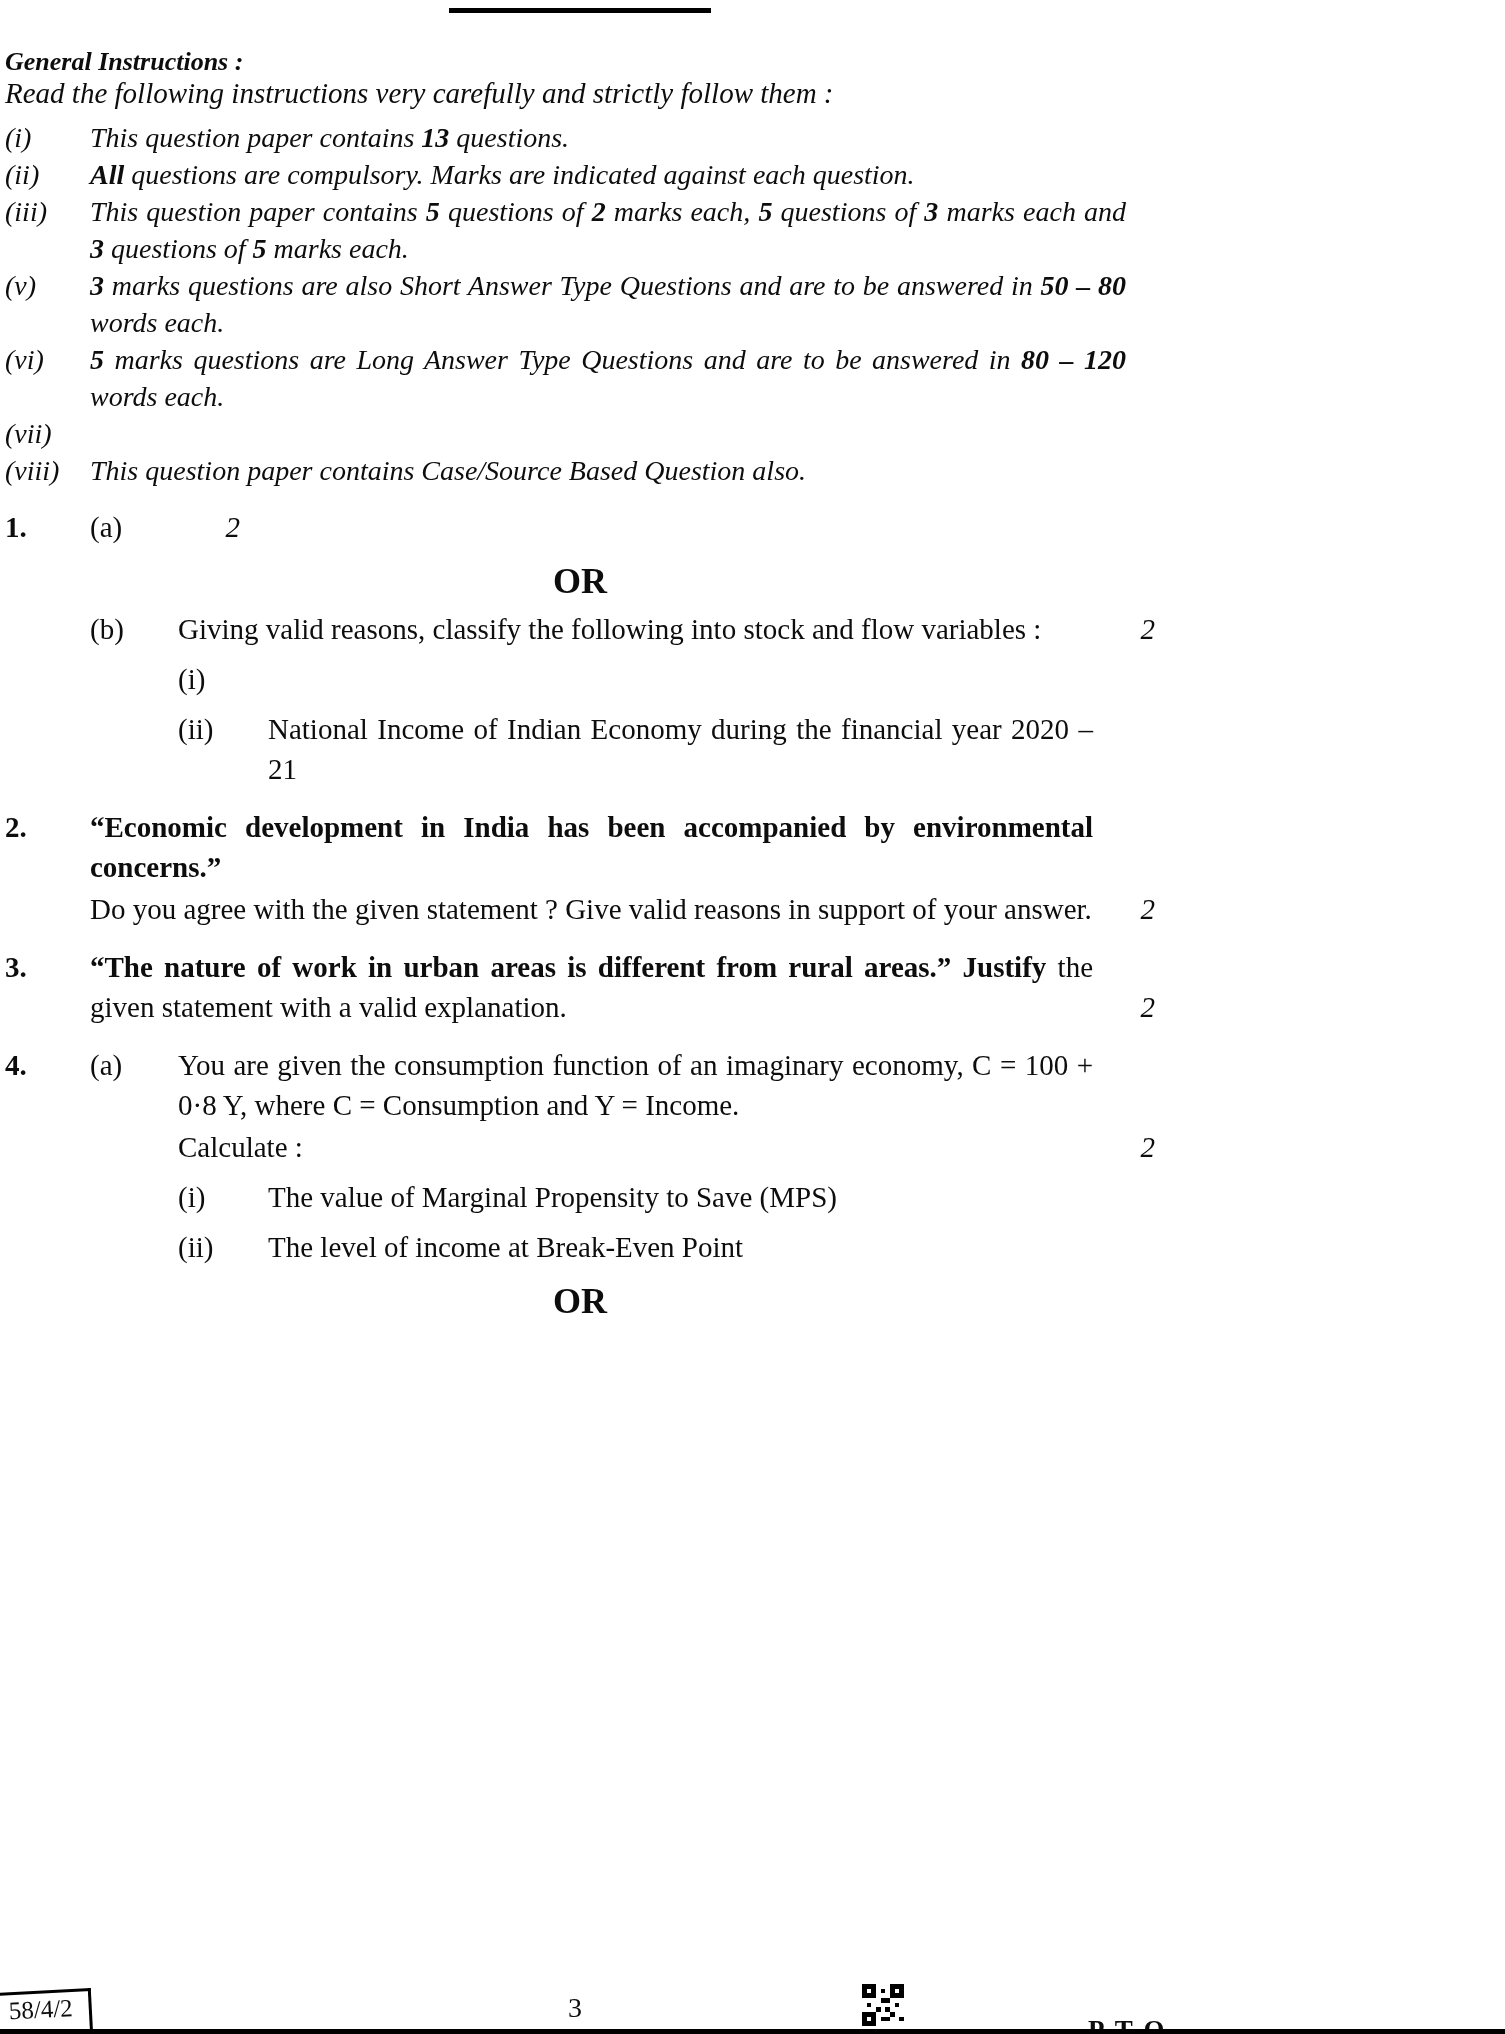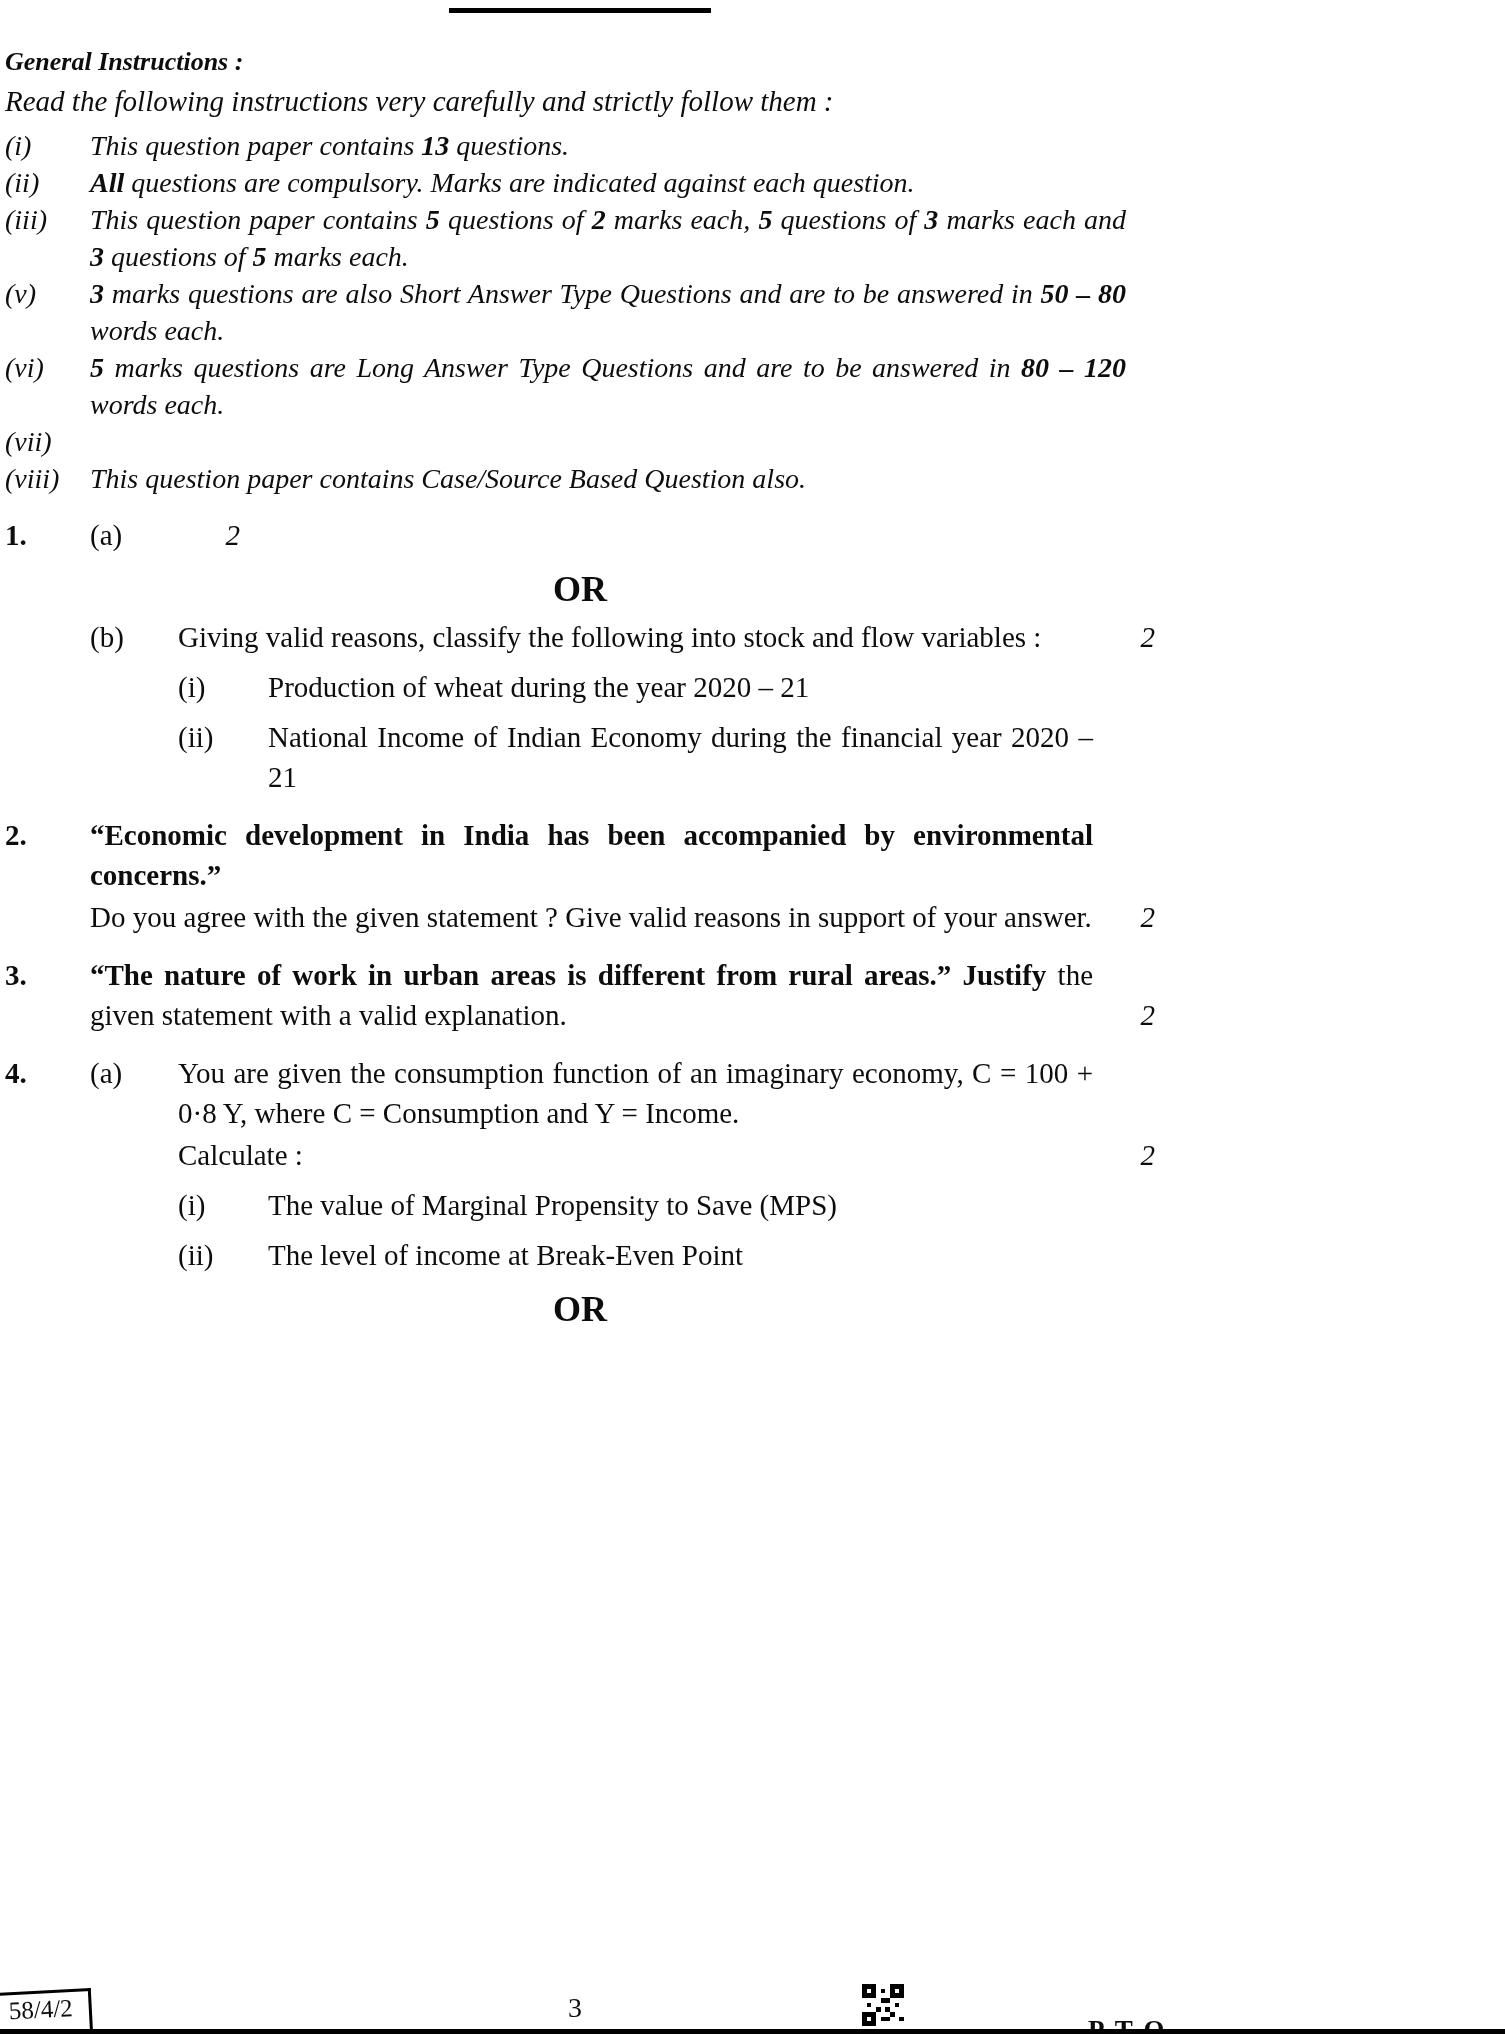--- a/index.html
+++ b/index.html
@@ -10,21 +10,21 @@
     color: #0d0d0d;
     overflow: hidden;
   }
   .page { position: absolute; inset: 0; }
   .content { position: absolute; left: 5px; top: 0; width: 1150px; }
 
   .top-rule { width: 262px; height: 5px; background: #000; margin: 8px auto 0 auto; }
 
   
   .gi-title { font-size: 26px; font-weight: bold; font-style: italic; margin-top: 34px; }
-  .gi-intro { font-size: 29px; font-style: italic; margin-top: 8px; }
+  .gi-intro { font-size: 29px; font-style: italic; margin-top: 0; }
   .ins-list { margin-top: 9px; }
   .ins-row { display: flex; font-size: 28px; line-height: 37px; font-style: italic; }
   .ins-row .lab { width: 85px; flex: none; }
   .ins-row .txt { flex: 1; text-align: justify; margin-right: 29px; }
   .b { font-weight: bold; }
 
   
   #questions { margin-top: 12px; }
   .question { margin-top: 6px; }
   .q-row { display: flex; font-size: 29px; line-height: 40px; margin-top: 2px; }
@@ -102,21 +102,20 @@
           <div class="q-row">
             <div class="cell-num"></div>
             <div class="cell-lab">(b)</div>
             <div class="cell-txt"><span>Giving valid reasons, classify the following into stock and flow variables :</span></div>
             <div class="cell-marks">2</div>
           </div>
           <div class="q-row sub">
             <div class="cell-num"></div>
             <div class="cell-lab"></div>
             <div class="cell-sublab">(i)</div>
-            <div class="cell-txt"><span>Production of wheat during the year 2020 – 21</span></div>
             <div class="cell-marks"></div>
           </div>
           <div class="q-row sub">
             <div class="cell-num"></div>
             <div class="cell-lab"></div>
             <div class="cell-sublab">(ii)</div>
             <div class="cell-txt"><span>National Income of Indian Economy during the financial year 2020 – 21</span></div>
             <div class="cell-marks"></div>
           </div>
         </div>

